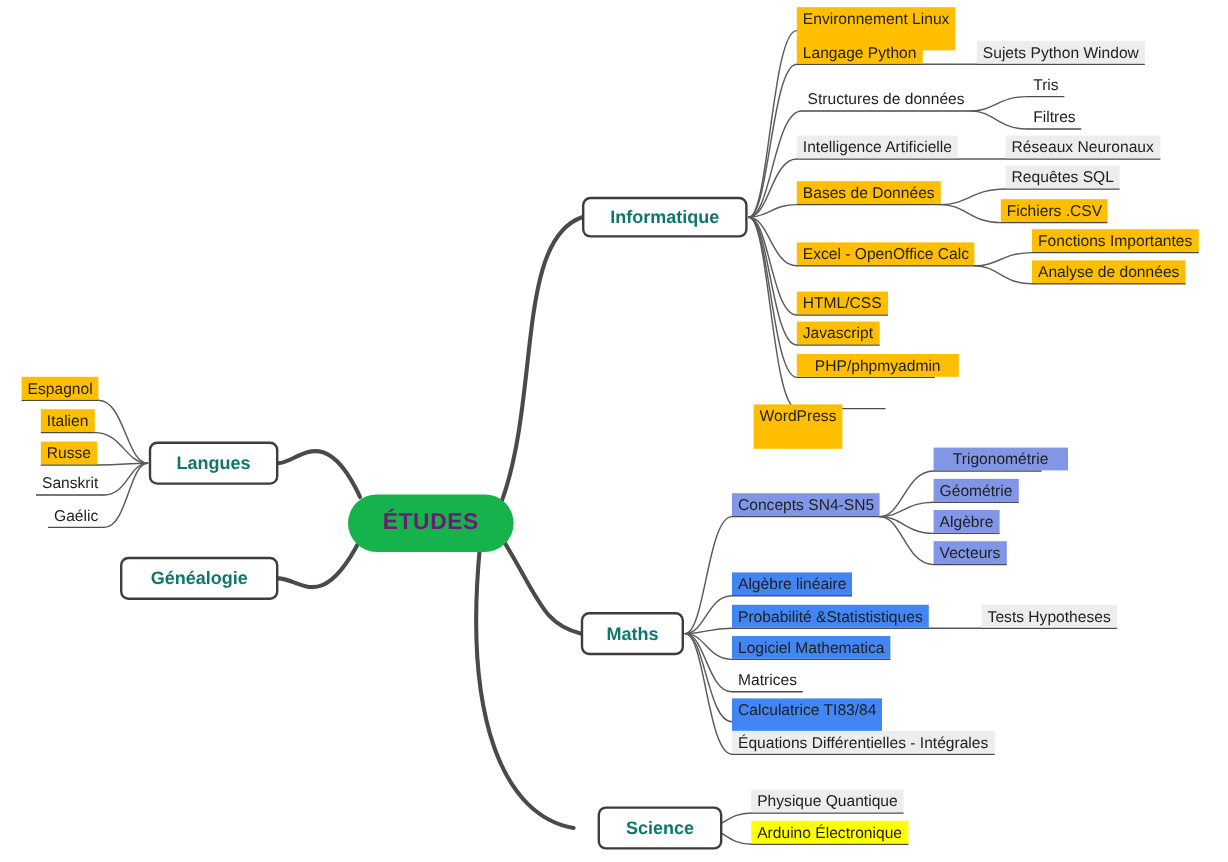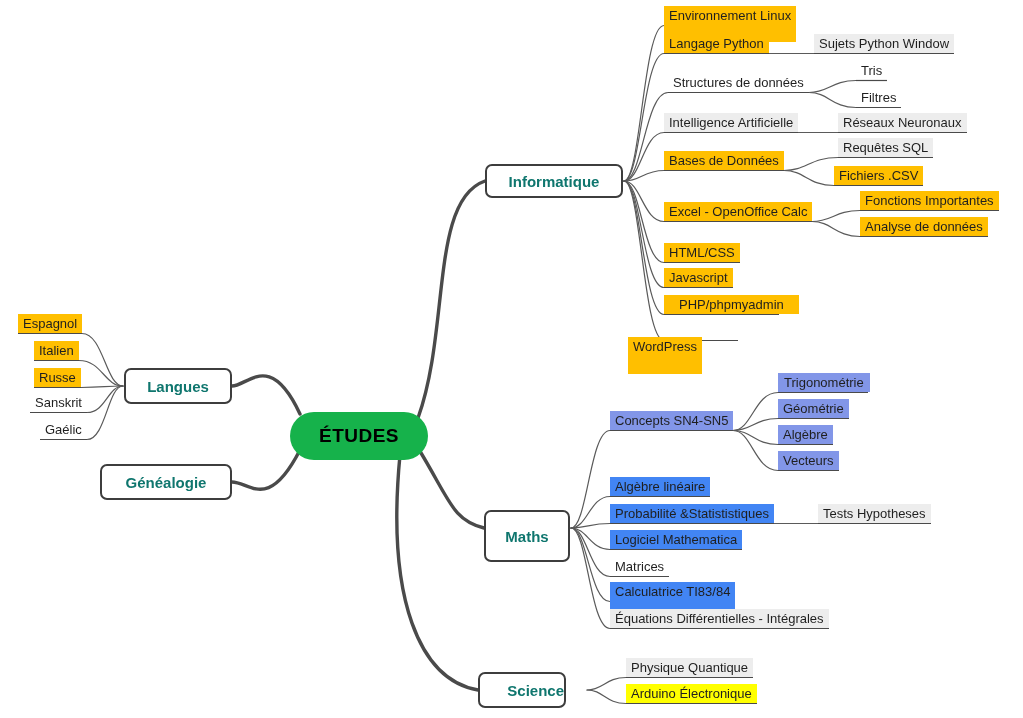--- a/index.html
+++ b/index.html
@@ -138,38 +138,38 @@
         <line x1="778" y1="392.5" x2="868" y2="392.5"></line>
         <line x1="778" y1="418.5" x2="849" y2="418.5"></line>
         <line x1="778" y1="444.5" x2="833" y2="444.5"></line>
         <line x1="778" y1="470.5" x2="839" y2="470.5"></line>
         <line x1="818" y1="523.5" x2="931" y2="523.5"></line>
         <line x1="626" y1="677.5" x2="753" y2="677.5"></line>
         <line x1="626" y1="703.5" x2="757" y2="703.5"></line>
       </g>
   </svg>
 
-  <div class="root-node" style="left: 290px; top: 412px; width: 138px; height: 48px; background: rgb(22, 178, 75); color: #000000; font-size: 19px;">
+  <div class="root-node" style="left: 290px; top: 412px; width: 138px; height: 48px; background: rgb(22, 178, 75); color: #701a75; font-size: 19px;">
     <span>ÉTUDES</span>
   </div>
 
   <div id="branch-layer">
       <div class="branch-node" style="left: 485px; top: 164px; width: 138px; height: 34px; font-size: 15px; border-color: rgb(61, 61, 61);">
         <span>Informatique</span>
       </div>
       <div class="branch-node" style="left: 124px; top: 368px; width: 108px; height: 36px; font-size: 15px; border-color: rgb(61, 61, 61);">
         <span>Langues</span>
       </div>
       <div class="branch-node" style="left: 100px; top: 464px; width: 132px; height: 36px; font-size: 15px; border-color: rgb(61, 61, 61);">
         <span>Généalogie</span>
       </div>
-      <div class="branch-node" style="left: 484px; top: 510px; width: 86px; height: 52px; font-size: 15px; border-color: rgb(61, 61, 61);">
+      <div class="branch-node" style="left: 484px; top: 510px; width: 86px; height: 36px; font-size: 15px; border-color: rgb(61, 61, 61);">
         <span>Maths</span>
       </div>
-      <div class="branch-node" style="left: 478px; top: 672px; width: 88px; height: 36px; font-size: 15px; border-color: rgb(61, 61, 61); justify-content: flex-end;">
+      <div class="branch-node" style="left: 498px; top: 672px; width: 104px; height: 36px; font-size: 15px; border-color: rgb(61, 61, 61);">
         <span>Science</span>
       </div>
     </div>
   <div id="leaf-layer">
       <div class="leaf hl-orange" style="left: 664px; top: 6px; height: 36px; line-height: 19px; font-size: 13px; padding: 0px 5px;"><span>Environnement Linux</span></div>
       <div class="leaf hl-orange" style="left: 664px; top: 34px; height: 19px; line-height: 19px; font-size: 13px; padding: 0px 5px;"><span>Langage Python</span></div>
       <div class="leaf hl-grey" style="left: 814px; top: 34px; height: 19px; line-height: 19px; font-size: 13px; padding: 0px 5px;"><span>Sujets Python Window</span></div>
       <div class="leaf hl-none" style="left: 668px; top: 73px; height: 19px; line-height: 19px; font-size: 13px; padding: 0px 5px;"><span>Structures de données</span></div>
       <div class="leaf hl-none" style="left: 856px; top: 61px; height: 19px; line-height: 19px; font-size: 13px; padding: 0px 5px;"><span>Tris</span></div>
       <div class="leaf hl-none" style="left: 856px; top: 88px; height: 19px; line-height: 19px; font-size: 13px; padding: 0px 5px;"><span>Filtres</span></div>
@@ -184,21 +184,21 @@
       <div class="leaf hl-orange" style="left: 664px; top: 243px; height: 19px; line-height: 19px; font-size: 13px; padding: 0px 5px;"><span>HTML/CSS</span></div>
       <div class="leaf hl-orange" style="left: 664px; top: 268px; height: 19px; line-height: 19px; font-size: 13px; padding: 0px 5px;"><span>Javascript</span></div>
       <div class="leaf hl-orange" style="left: 664px; top: 295px; height: 19px; line-height: 19px; font-size: 13px; padding: 0px 15px;"><span>PHP/phpmyadmin</span></div>
       <div class="leaf hl-orange" style="left: 628px; top: 321px; height: 37px; line-height: 19px; font-size: 13px; padding: 0px 5px; margin-top: 16px;"><span>WordPress</span></div>
       <div class="leaf hl-orange" style="left: 18px; top: 314px; height: 19px; line-height: 19px; font-size: 13px; padding: 0px 5px;"><span>Espagnol</span></div>
       <div class="leaf hl-orange" style="left: 34px; top: 341px; height: 19px; line-height: 19px; font-size: 13px; padding: 0px 5px; text-align: center;"><span>Italien</span></div>
       <div class="leaf hl-orange" style="left: 34px; top: 368px; height: 19px; line-height: 19px; font-size: 13px; padding: 0px 5px;"><span>Russe</span></div>
       <div class="leaf hl-none" style="left: 30px; top: 393px; height: 19px; line-height: 19px; font-size: 13px; padding: 0px 5px;"><span>Sanskrit</span></div>
       <div class="leaf hl-none" style="left: 40px; top: 420px; height: 19px; line-height: 19px; font-size: 13px; padding: 0px 5px;"><span>Gaélic</span></div>
       <div class="leaf hl-periwinkle" style="left: 610px; top: 411px; height: 19px; line-height: 19px; font-size: 13px; padding: 0px 5px;"><span>Concepts SN4-SN5</span></div>
-      <div class="leaf hl-periwinkle" style="left: 778px; top: 373px; height: 19px; line-height: 19px; font-size: 13px; padding: 0px 6px;"><span>Trigonométrie</span></div>
+      <div class="leaf hl-periwinkle" style="left: 778px; top: 373px; height: 19px; line-height: 19px; font-size: 13px; padding: 0px 16px;"><span>Trigonométrie</span></div>
       <div class="leaf hl-periwinkle" style="left: 778px; top: 399px; height: 19px; line-height: 19px; font-size: 13px; padding: 0px 5px;"><span>Géométrie</span></div>
       <div class="leaf hl-periwinkle" style="left: 778px; top: 425px; height: 19px; line-height: 19px; font-size: 13px; padding: 0px 5px;"><span>Algèbre</span></div>
       <div class="leaf hl-periwinkle" style="left: 778px; top: 451px; height: 19px; line-height: 19px; font-size: 13px; padding: 0px 5px;"><span>Vecteurs</span></div>
       <div class="leaf hl-blue" style="left: 610px; top: 477px; height: 19px; line-height: 19px; font-size: 13px; padding: 0px 5px;"><span>Algèbre linéaire</span></div>
       <div class="leaf hl-blue" style="left: 610px; top: 504px; height: 19px; line-height: 19px; font-size: 13px; padding: 0px 5px;"><span>Probabilité &amp;Statististiques</span></div>
       <div class="leaf hl-grey" style="left: 818px; top: 504px; height: 19px; line-height: 19px; font-size: 13px; padding: 0px 5px;"><span>Tests Hypotheses</span></div>
       <div class="leaf hl-blue" style="left: 610px; top: 530px; height: 19px; line-height: 19px; font-size: 13px; padding: 0px 5px;"><span>Logiciel Mathematica</span></div>
       <div class="leaf hl-none" style="left: 610px; top: 557px; height: 19px; line-height: 19px; font-size: 13px; padding: 0px 5px;"><span>Matrices</span></div>
       <div class="leaf hl-blue" style="left: 610px; top: 582px; height: 31px; line-height: 19px; font-size: 13px; padding: 0px 5px;"><span>Calculatrice TI83/84</span></div>
       <div class="leaf hl-grey" style="left: 610px; top: 609px; height: 19px; line-height: 19px; font-size: 13px; padding: 0px 5px;"><span>Équations Différentielles - Intégrales</span></div>

